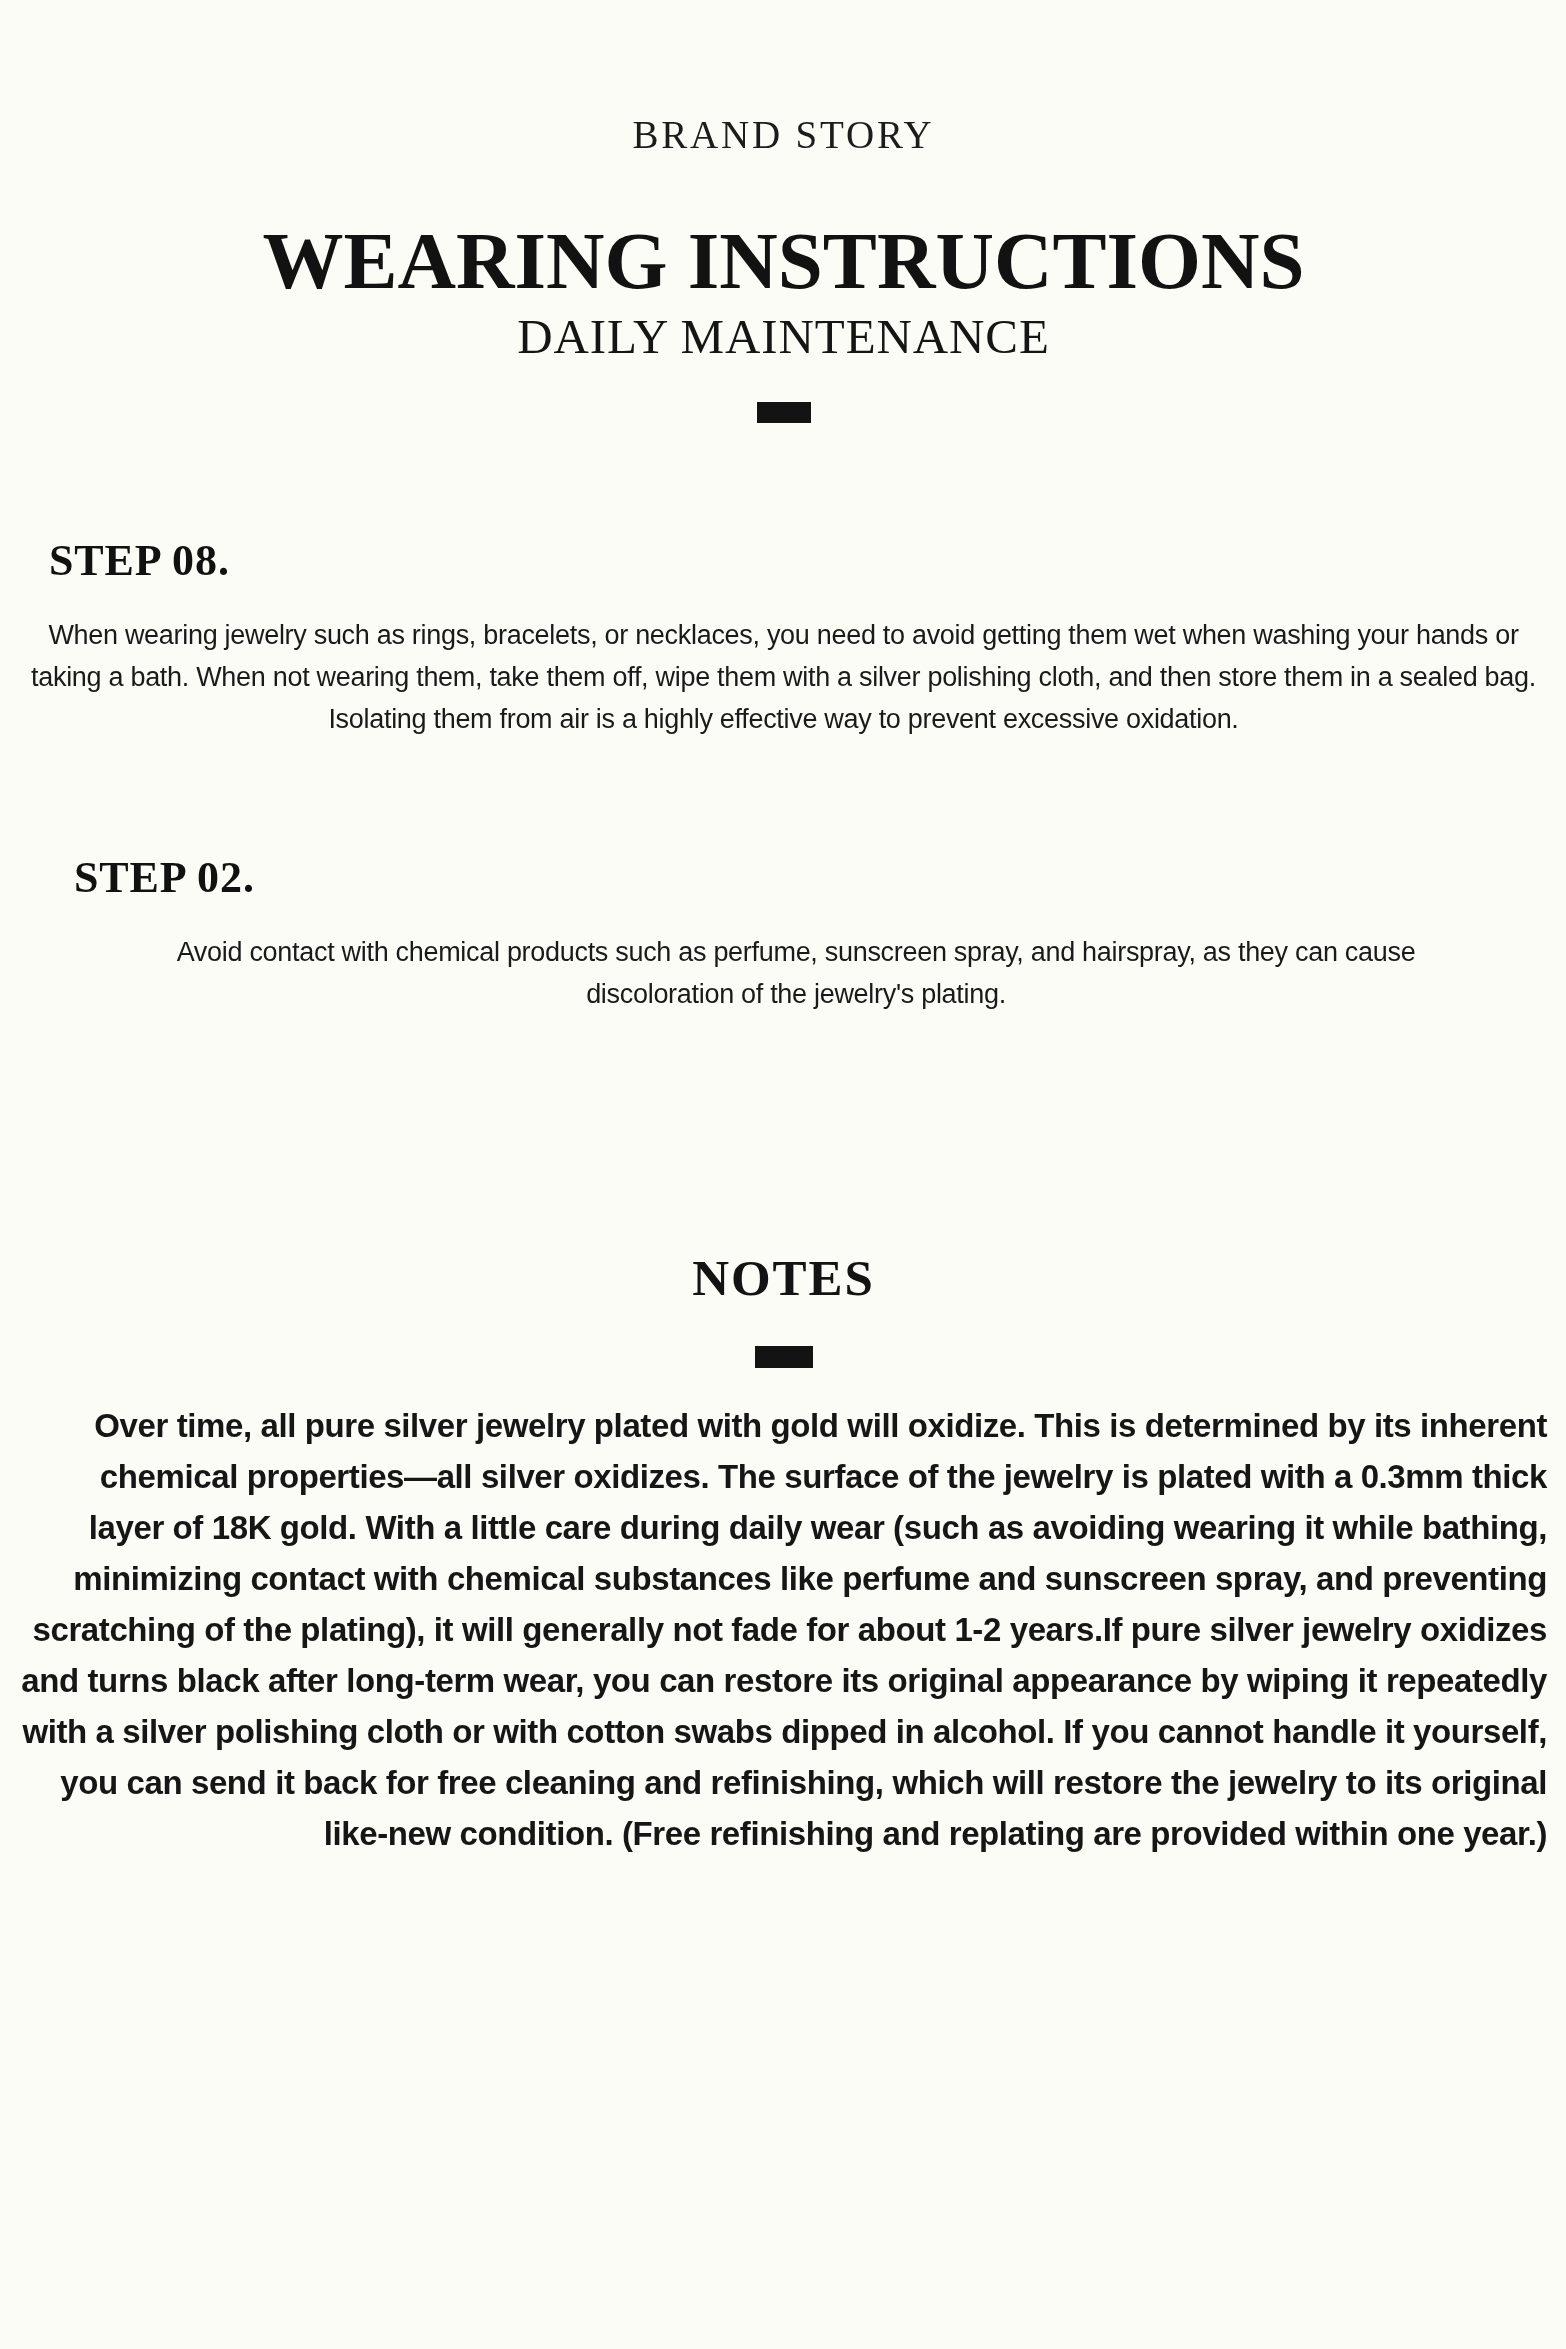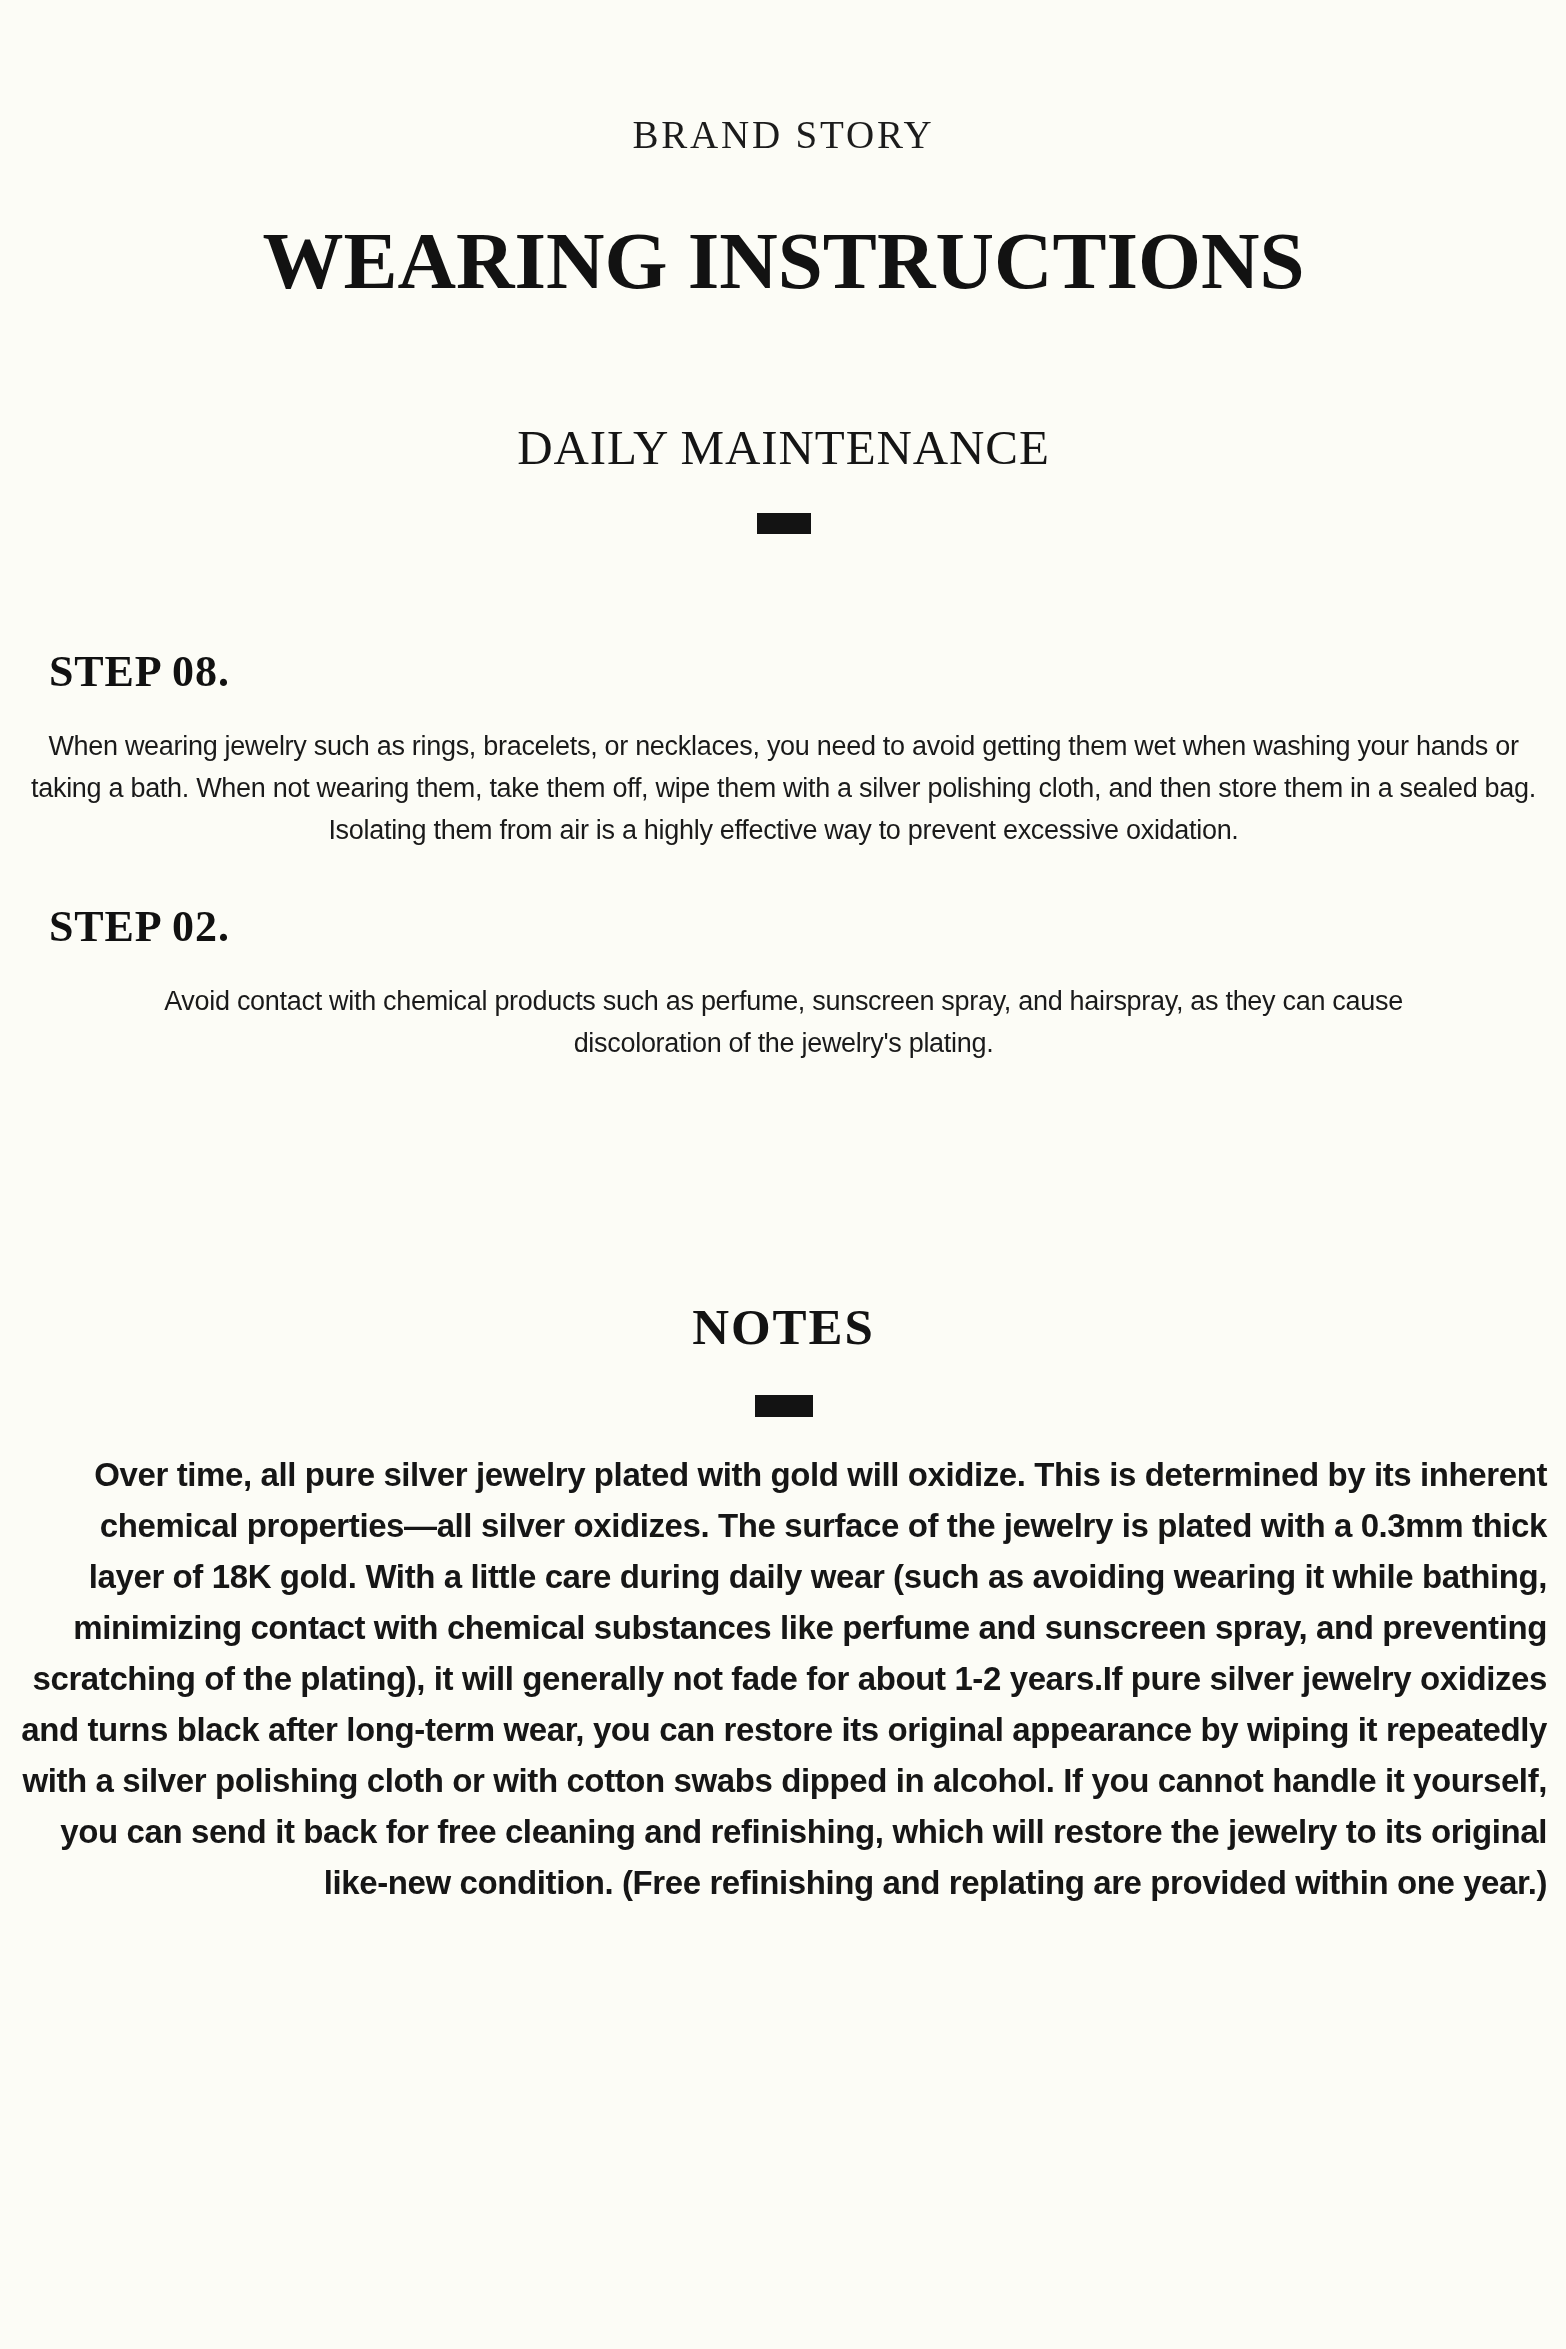--- a/index.html
+++ b/index.html
@@ -26,39 +26,38 @@
   }
   .main-title {
     margin-top: 58px;
     font-family: "Liberation Serif", serif;
     font-size: 81px;
     font-weight: 600;
     letter-spacing: 0px;
     color: #121212;
   }
   .section-heading {
-    margin-top: 111px;
     font-family: "Liberation Serif", serif;
     font-size: 49px;
     font-weight: 500;
     letter-spacing: 0.9px;
     color: #151515;
   }
   .divider-bar {
     width: 54px;
     height: 20.6px;
     background: #131313;
     margin: 37px auto 0 auto;
   }
   .steps {
     margin-top: 112px;
     text-align: left;
   }
   .step { margin-bottom: 0; }
-  .step + .step { margin-top: 50px; }
+  .step + .step { margin-top: 112px; padding-left: 25px; }
   .step-label {
     font-family: "Liberation Serif", serif;
     font-size: 44px;
     font-weight: 600;
     letter-spacing: 0.9px;
     color: #111;
     margin-left: 49px;
   }
   .step-text {
     margin: 28px auto 0 auto;

